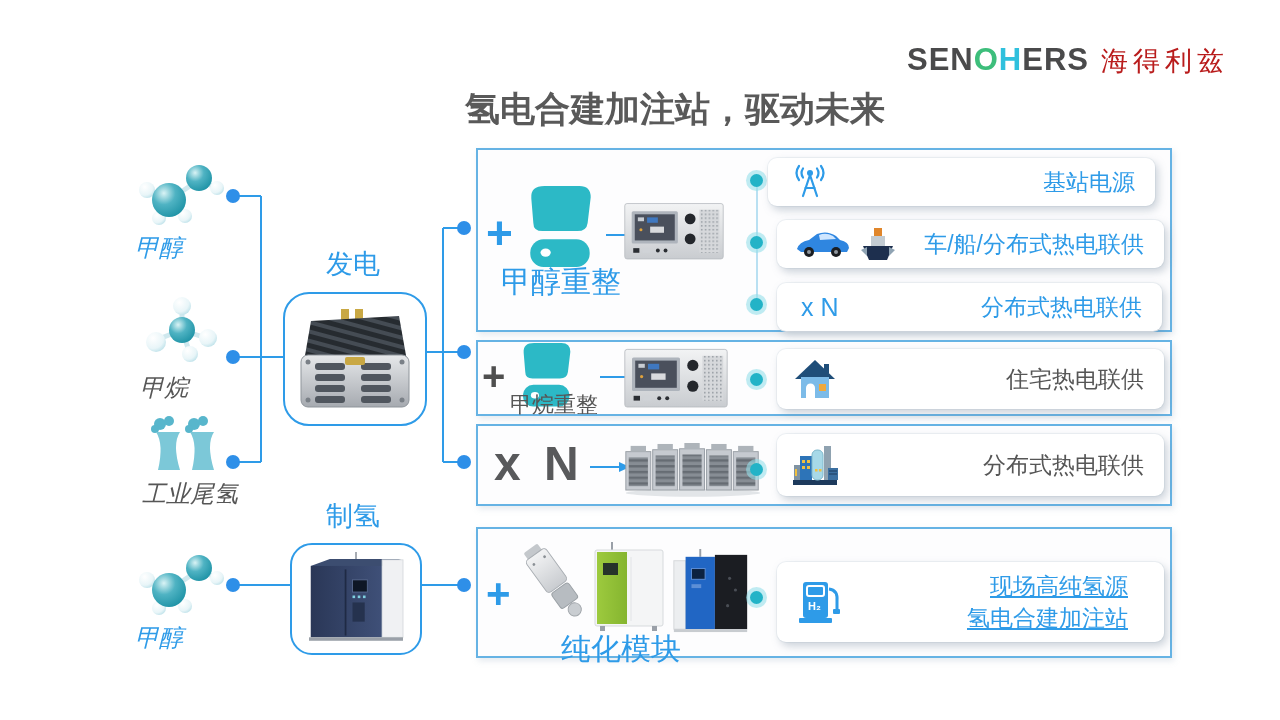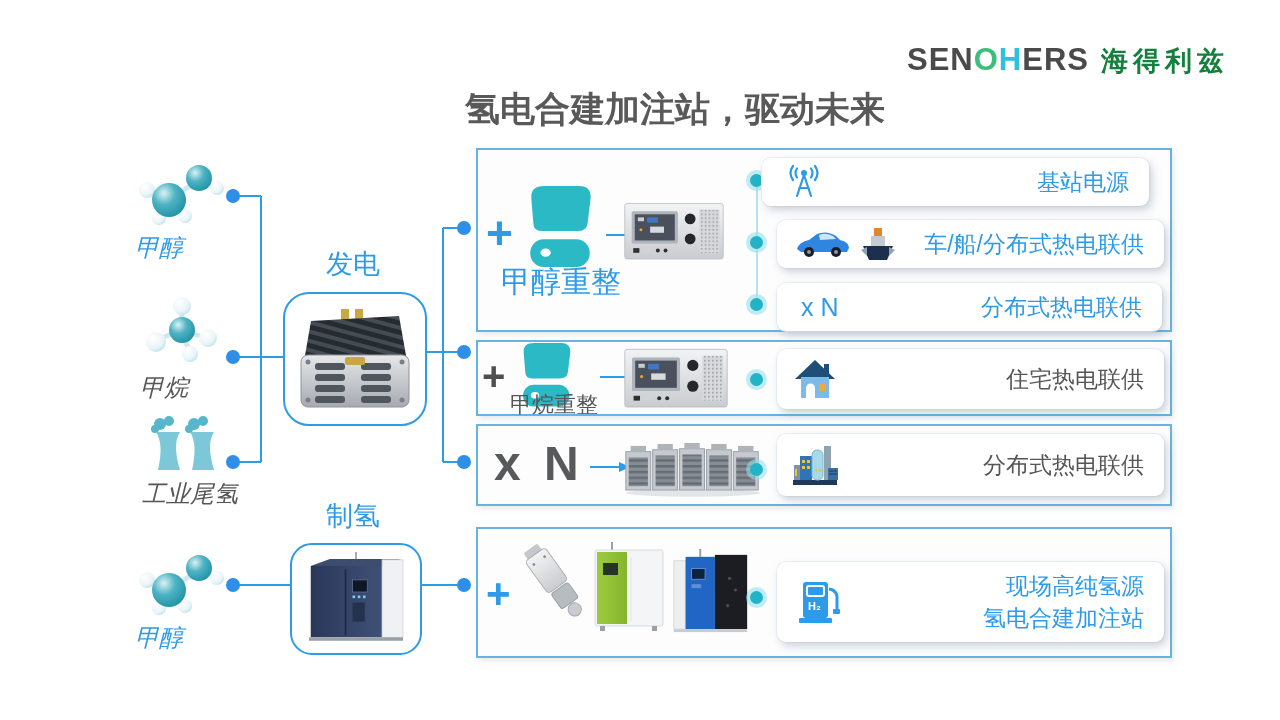--- a/index.html
+++ b/index.html
@@ -5,21 +5,21 @@
   html,body{margin:0;padding:0;background:#ffffff;}
   .canvas{position:relative;width:1261px;height:720px;background:#ffffff;overflow:hidden;
           font-family:"Liberation Sans",sans-serif;}
   :root{--blue:#2e9be8;--teal:#23b3c7;--gray:#595959;--border:#66b3e4;}
 
   
   .logo{position:absolute;top:42px;right:32px;display:flex;align-items:baseline;gap:12px;}
   .logo-en{font-size:31px;font-weight:700;letter-spacing:1px;color:#4a4a4b;}
   .lg-green{color:#3dbe7b;}
   .lg-cyan{color:#2fc0dd;}
-  .logo-cn{font-size:27px;font-weight:700;letter-spacing:5px;color:#15803d;}
+  .logo-cn{font-size:27px;font-weight:400;letter-spacing:5px;color:#b91c1c;}
   .title{position:absolute;top:86px;left:395px;width:560px;margin:0;text-align:center;
          font-size:35px;font-weight:700;color:#595959;}
 
   
   .feed{position:absolute;width:110px;text-align:left;font-style:italic;}
   .feed .flabel{display:block;font-size:24px;margin-top:2px;}
   .t-blue{color:var(--blue);}
   .t-gray{color:#565656;}
 
   
@@ -41,21 +41,21 @@
   .modlabel{position:absolute;text-align:center;font-size:30px;}
   .bigxn{position:absolute;font-size:48px;font-weight:700;color:#58595b;letter-spacing:5px;}
 
   .tbullet{position:absolute;width:13px;height:13px;border-radius:50%;background:var(--teal);
            box-shadow:0 0 0 4px rgba(150,223,233,.6);}
   .bline{position:absolute;left:278px;top:32px;width:2px;height:120px;background:#b9e0f2;}
 
   .ocard{position:absolute;background:#ffffff;border-radius:9px;display:flex;align-items:center;
          box-shadow:3px 4px 8px rgba(110,130,150,.35),0 0 0 1px #f0f3f6;}
   .olabel{flex:1;text-align:right;padding-right:20px;font-size:23px;white-space:nowrap;}
-  .olabel2{flex:1;text-align:right;padding-right:20px;font-size:23px;line-height:1.4;color:var(--blue);}
+  .olabel2{flex:1;text-align:right;padding-right:36px;font-size:23px;line-height:1.4;color:var(--blue);text-decoration:underline;}
   .cardxn{font-size:25px;color:var(--blue);margin-left:24px;font-weight:400;}
   .icon-wrap{display:flex;align-items:center;gap:10px;}
 
   .abs{position:absolute;}
 </style>
 </head>
 <body>
 
 <div class="canvas">
 
@@ -269,21 +269,21 @@
       <rect x="12" y="60" width="8" height="6" fill="#2b2e33"></rect>
         <rect x="24" y="60" width="10" height="6" fill="#d0d3d7"></rect>
       <circle cx="44" cy="63" r="2.5" fill="#2b2e33"></circle>
         <circle cx="54" cy="63" r="2.5" fill="#2b2e33"></circle>
     </svg>
     <div class="bline"></div>
     <div class="tbullet" style="left:272px;top:24px"></div>
     <div class="tbullet" style="left:272px;top:86px"></div>
     <div class="tbullet" style="left:272px;top:148px"></div>
 
-    <div class="ocard" style="left:284px;top:8px;width:387px;height:48px">
+    <div class="ocard" style="left:290px;top:8px;width:387px;height:48px">
       <svg style="margin-left:22px" width="40" height="36" viewBox="0 0 40 36">
         <g stroke="#2e9be8" stroke-width="2.2" fill="none" stroke-linecap="round">
           <path d="M9,2 Q4,9 9,16"></path>
             <path d="M31,2 Q36,9 31,16"></path>
           <path d="M13,4.5 Q10,9 13,13.5"></path>
             <path d="M27,4.5 Q30,9 27,13.5"></path>
           <line x1="20" y1="11" x2="13" y2="32"></line>
             <line x1="20" y1="11" x2="27" y2="32"></line>
           <line x1="15.5" y1="24" x2="24.5" y2="24"></line>
         </g>
@@ -442,20 +442,21 @@
       <rect x="21" y="20" width="14" height="11" fill="#0c2240" stroke="#5d8fd6"></rect>
       <rect x="21" y="36" width="10" height="4" fill="#5d8fd6"></rect>
       <rect x="45" y="6" width="33" height="76" fill="#1b1d22"></rect>
       <g fill="#4a4e55">
           <circle cx="60" cy="30" r="1.6"></circle>
           <circle cx="66" cy="42" r="1.6"></circle>
           <circle cx="58" cy="58" r="1.6"></circle>
         </g>
       <rect x="3" y="82" width="75" height="3" fill="#c8ccd0"></rect>
     </svg>
+    <div class="modlabel t-blue" style="left:68px;top:100px;width:150px">纯化模块</div>
     <div class="tbullet" style="left:272px;top:62px"></div>
     <div class="ocard" style="left:299px;top:33px;width:387px;height:80px">
       <svg style="margin-left:20px" width="46" height="46" viewBox="0 0 46 46">
         <rect x="6" y="3" width="25" height="36" rx="3" fill="#2e9be8"></rect>
         <rect x="10" y="7" width="17" height="10" rx="2" fill="none" stroke="#ffffff" stroke-width="2"></rect>
         <text x="11" y="31" font-size="11" font-weight="bold" fill="#ffffff" font-family="Liberation Sans, sans-serif">H₂</text>
         <rect x="2" y="39" width="33" height="5" rx="1" fill="#2e9be8"></rect>
         <path d="M32,10 q9,1 8,12 v10" fill="none" stroke="#2e9be8" stroke-width="3"></path>
         <rect x="36" y="30" width="7" height="5" rx="1" fill="#2e9be8"></rect>
       </svg>

